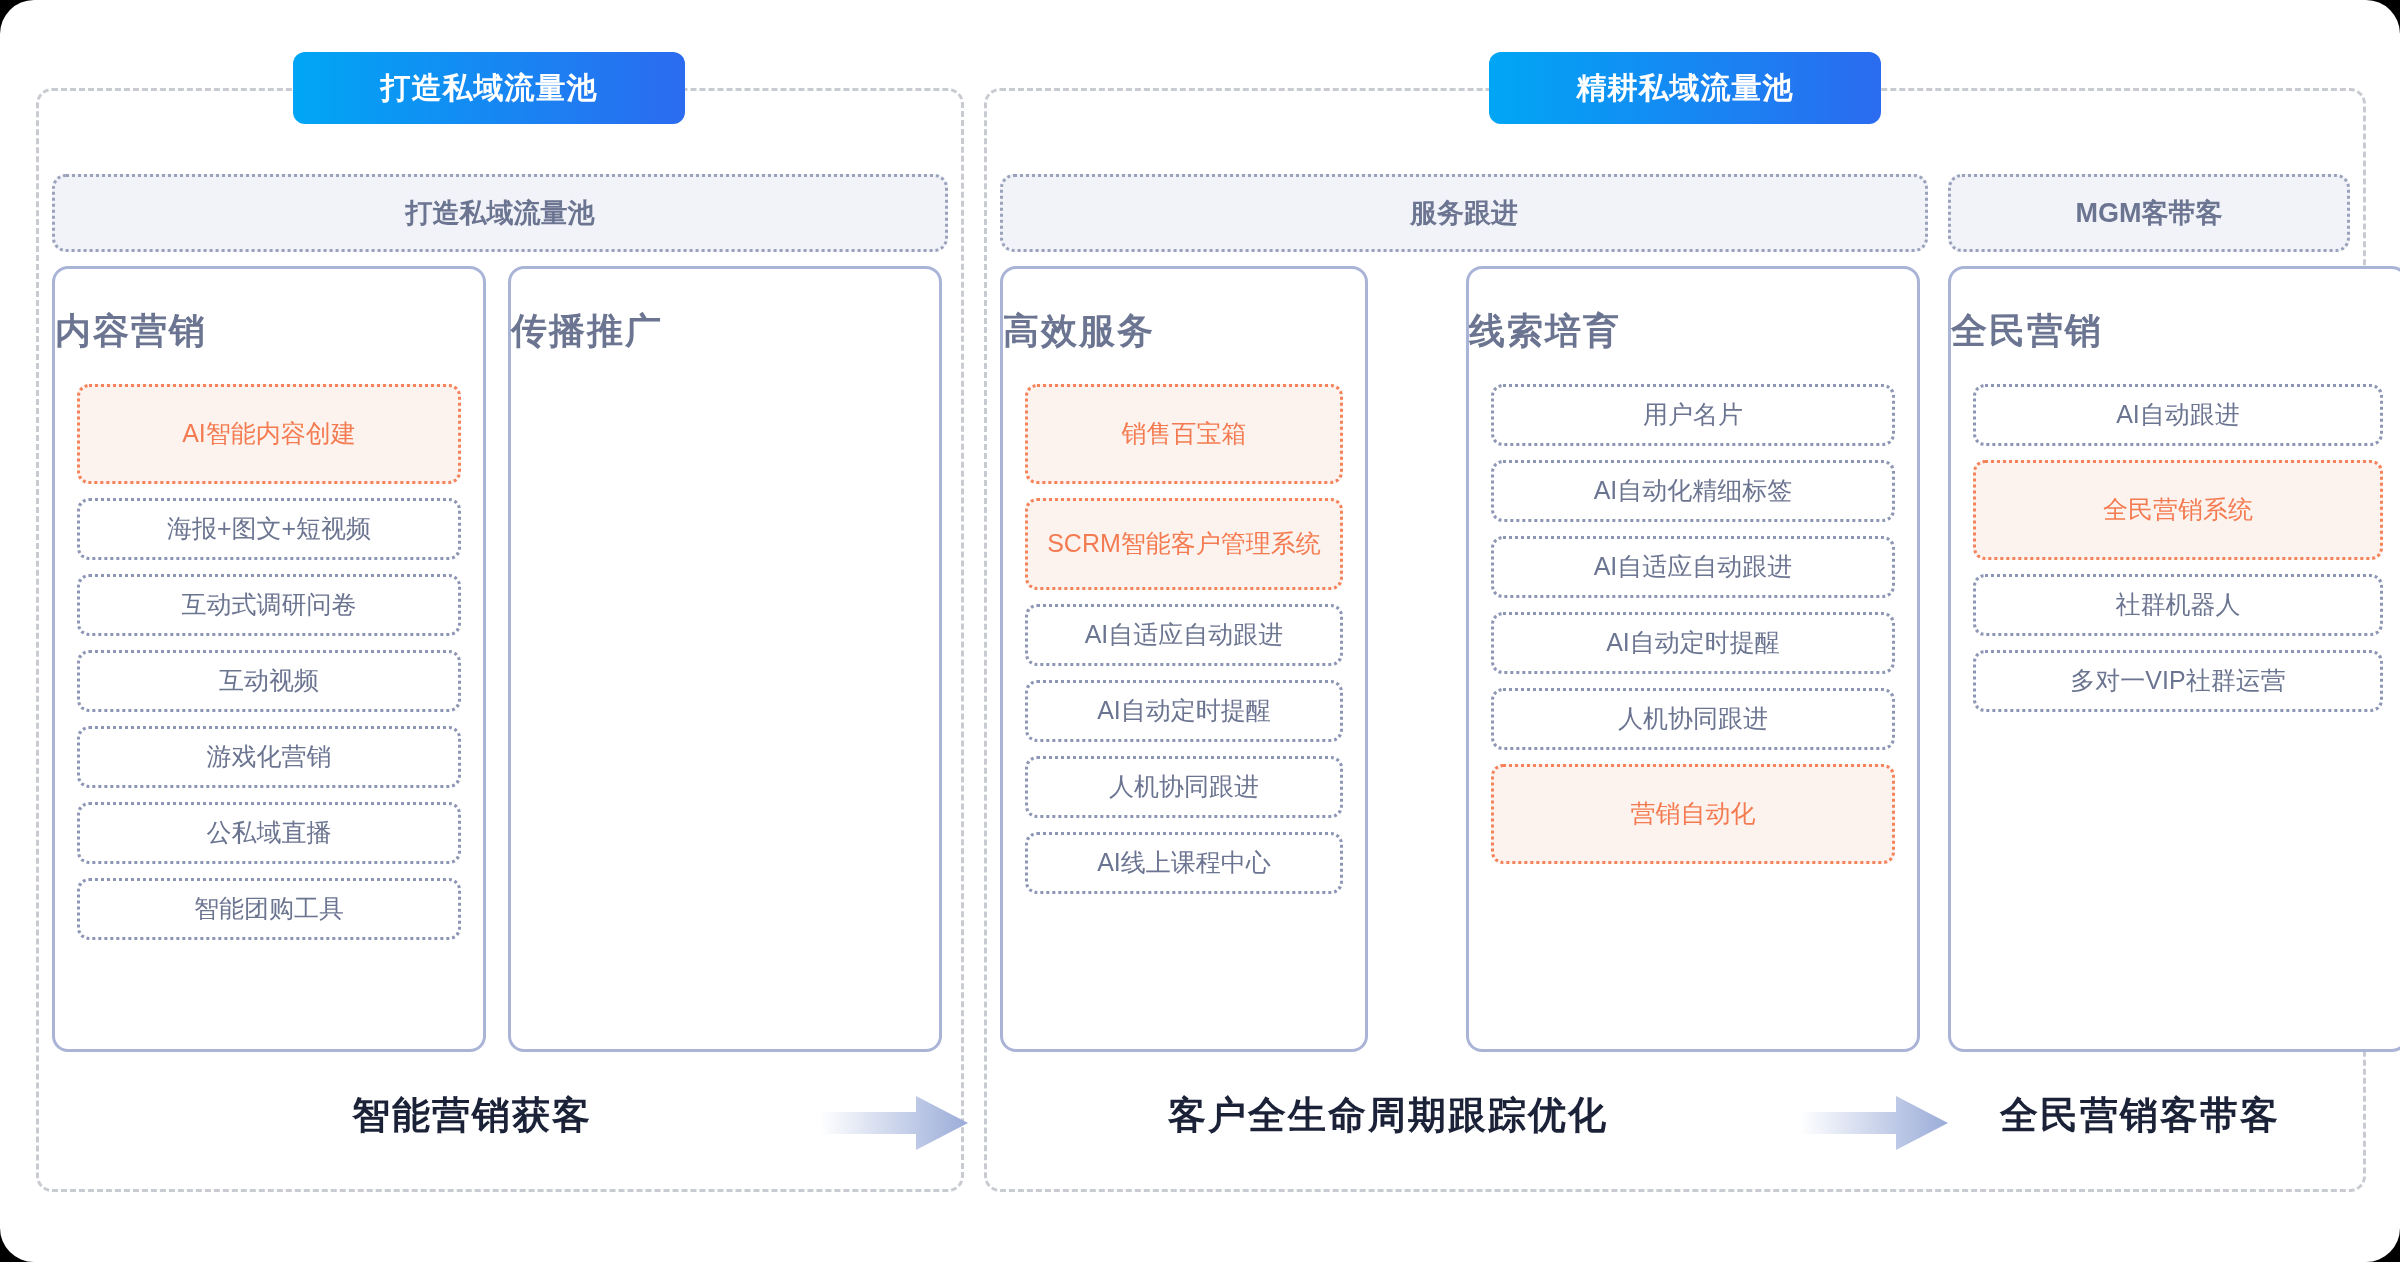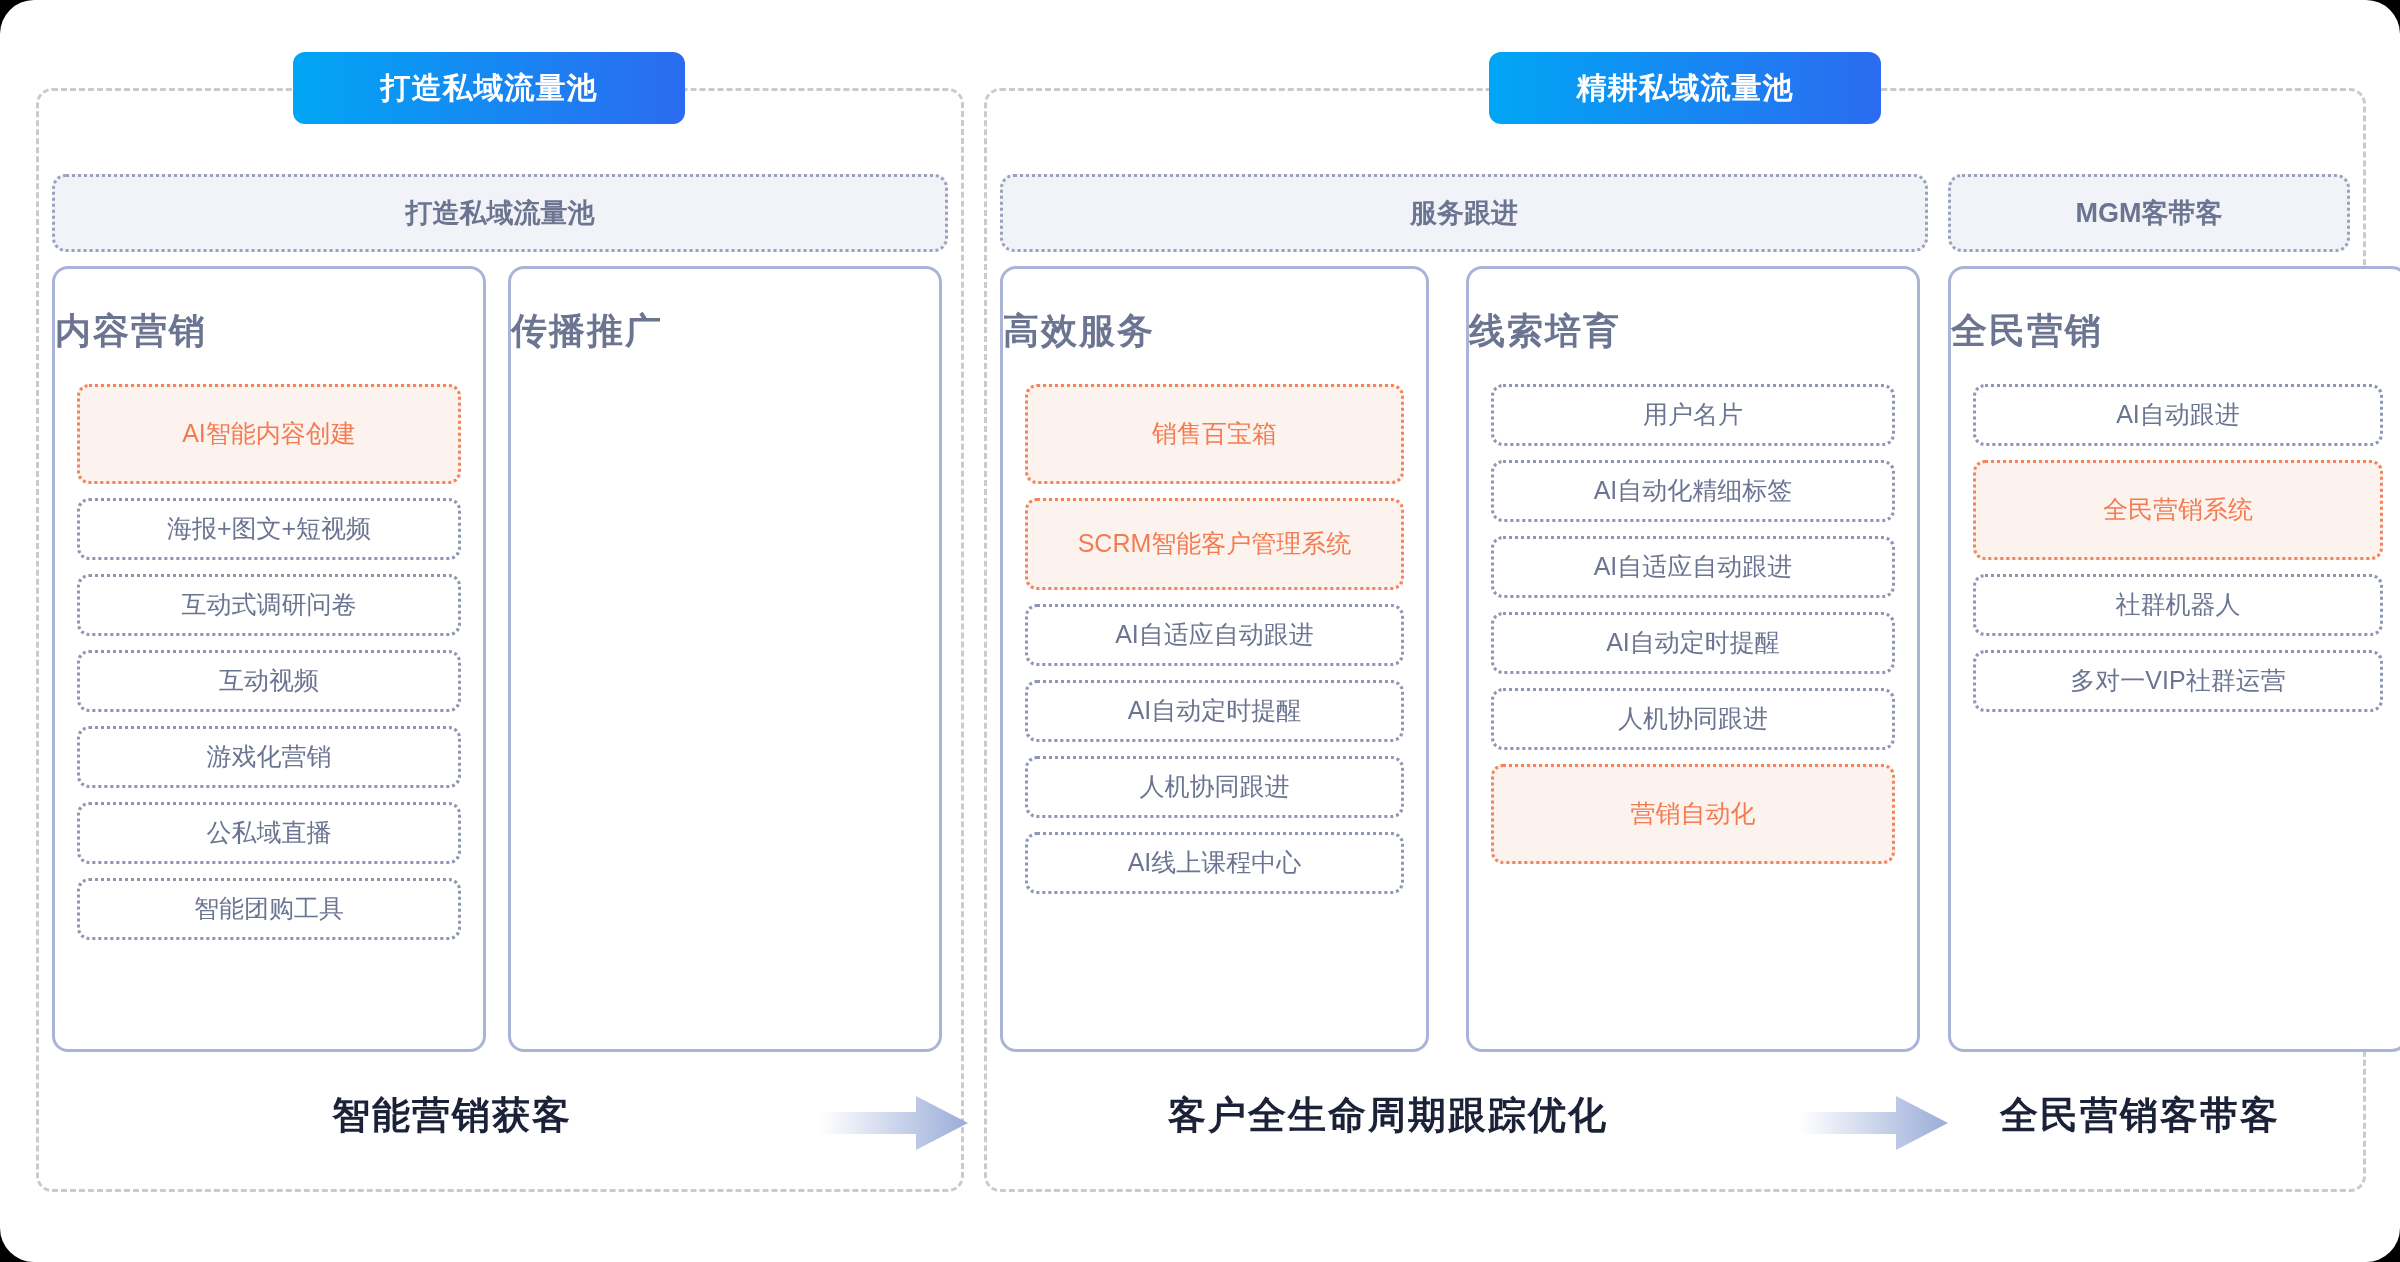--- a/index.html
+++ b/index.html
@@ -74,21 +74,21 @@
   .cat-card {
     position: absolute;
     top: 266px;
     border: 3px solid #a9b4d6;
     border-radius: 16px;
     background: #ffffff;
     z-index: 3;
   }
   #cat-content   { left: 52px;   width: 434px;  height: 786px; }
   #cat-spread    { left: 508px;  width: 434px;  height: 786px; }
-  #cat-service   { left: 1000px; width: 429px;  height: 786px; }
+  #cat-service   { left: 1000px; width: 368px;  height: 786px; }
   #cat-lead      { left: 1466px; width: 454px;  height: 786px; }
   #cat-allstaff  { left: 1948px; width: 460px;  height: 786px; }
 
   .cat-title {
     font-size: 36px;
     font-weight: bold;
     color: #6b7490;
     margin-top: 38px;
     margin-bottom: 28px;
     letter-spacing: 2px;
@@ -129,21 +129,21 @@
   
   .summary {
     position: absolute;
     font-size: 38px;
     font-weight: bold;
     color: #1b2238;
     letter-spacing: 2px;
     white-space: nowrap;
     z-index: 4;
   }
-  #sum-1 { left: 332px;  top: 1090px; }
+  #sum-1 { left: 352px;  top: 1090px; }
   #sum-2 { left: 1168px; top: 1090px; }
   #sum-3 { left: 2000px; top: 1090px; }
 
   .arrow {
     position: absolute;
     width: 148px;
     height: 58px;
     z-index: 4;
   }
   #arrow-1 { left: 820px;  top: 1094px; }

